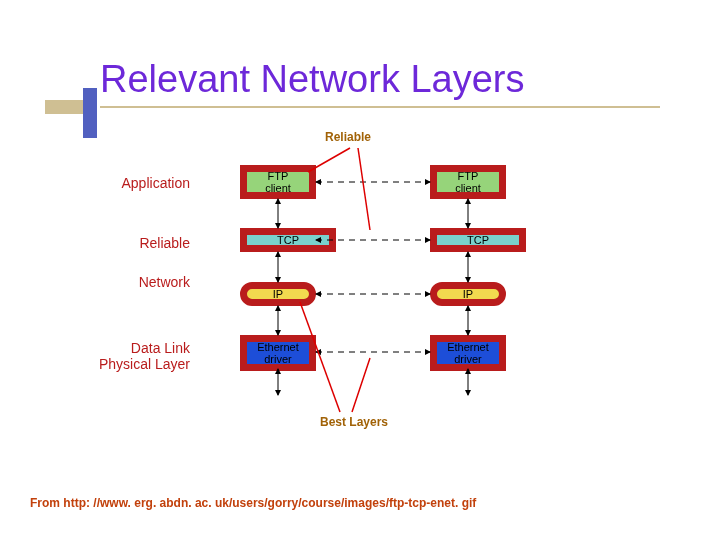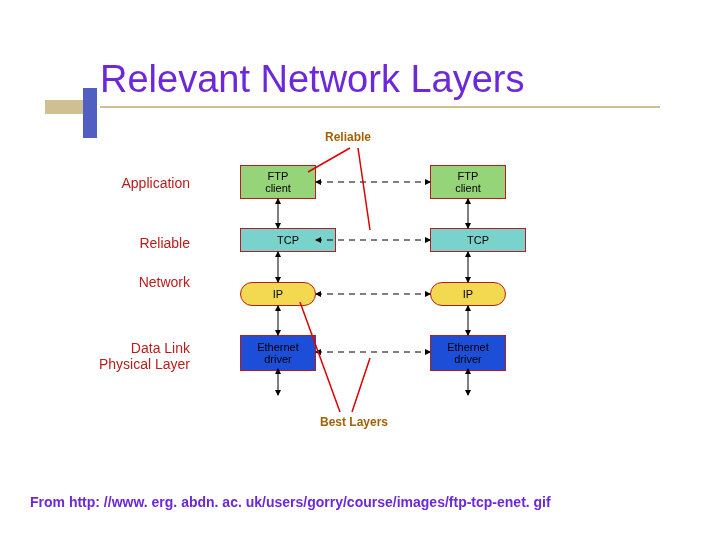--- a/index.html
+++ b/index.html
@@ -65,41 +65,41 @@
     width: 120px;
   }
   .top-label, .bottom-label {
     position: absolute;
     font-size: 12px;
     color: #a16207;
     font-weight: bold;
   }
   .box {
     position: absolute;
-    border: 1px solid #b91c1c;
+    border: 7px solid #b91c1c;
     font-size: 11px;
     text-align: center;
     display: flex;
     align-items: center;
     justify-content: center;
     box-sizing: border-box;
     padding: 2px;
     line-height: 1.1;
   }
   .box.ftp { background: #96d47a; width: 76px; height: 34px; }
   .box.tcp { background: #79d2cc; width: 96px; height: 24px; }
   .box.ip  { background: #f2d94f; width: 76px; height: 24px; border-radius: 12px; }
   .box.eth { background: #1d4ed8; width: 76px; height: 36px; }
   .caption {
     position: absolute;
     left: 30px;
     bottom: 30px;
-    font-size: 14px;
+    font-size: 12px;
     font-weight: bold;
-    color: #6d28d9;
+    color: #c2410c;
   }
   svg.arrows {
     position: absolute;
     left: 0; top: 0;
     width: 520px; height: 310px;
     pointer-events: none;
   }
 </style>
 </head>
 <body>

